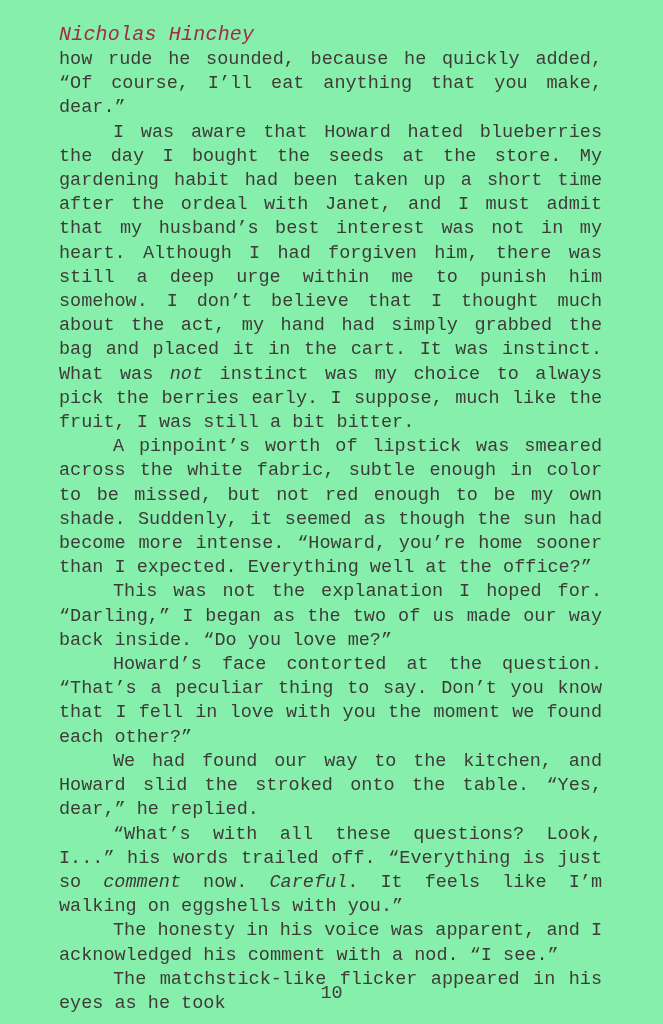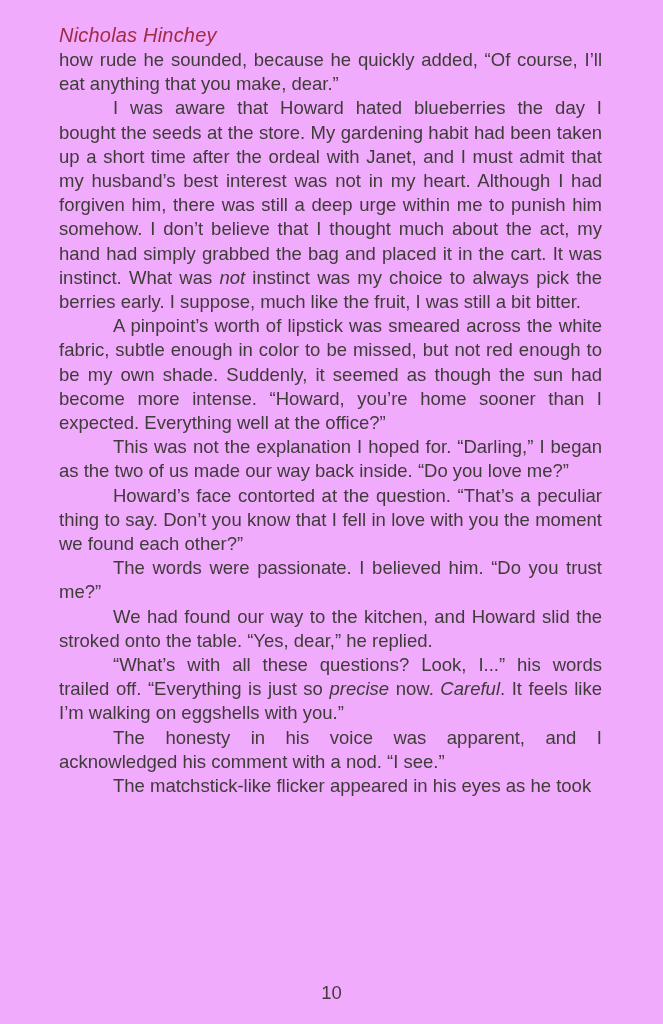--- a/index.html
+++ b/index.html
@@ -4,23 +4,23 @@
 <style>
   html, body {
     margin: 0;
     padding: 0;
     background: #ffffff;
   }
   .page {
     position: relative;
     width: 663px;
     height: 1024px;
-    background: #f0abfc;
+    background: #86efac;
     overflow: hidden;
-    font-family: Liberation Sans, sans-serif;
+    font-family: Liberation Mono, monospace;
   }
   .page-inner {
     padding: 22px 61px 0 59px;
   }
   .author-header {
     font-style: italic;
     font-size: 20px;
     line-height: 26px;
     color: #A02C48;
     letter-spacing: 0.2px;
@@ -55,21 +55,20 @@
 
 <div class="page">
   <div class="page-inner">
     <div class="author-header">Nicholas Hinchey</div>
     <div class="body-text">
         <p><span>how rude he sounded, because he quickly added, “Of course, I’ll eat anything that you make, dear.”</span></p>
         <p class="indent"><span>I was aware that Howard hated blueberries the day I bought the seeds at the store. My gardening habit had been taken up a short time after the ordeal with Janet, and I must admit that my husband’s best interest was not in my heart. Although I had forgiven him, there was still a deep urge within me to punish him somehow. I don’t believe that I thought much about the act, my hand had simply grabbed the bag and placed it in the cart. It was instinct. What was </span><em>not</em><span> instinct was my choice to always pick the berries early. I suppose, much like the fruit, I was still a bit bitter.</span></p>
         <p class="indent"><span>A pinpoint’s worth of lipstick was smeared across the white fabric, subtle enough in color to be missed, but not red enough to be my own shade. Suddenly, it seemed as though the sun had become more intense. “Howard, you’re home sooner than I expected. Everything well at the office?”</span></p>
         <p class="indent"><span>This was not the explanation I hoped for. “Darling,” I began as the two of us made our way back inside. “Do you love me?”</span></p>
         <p class="indent"><span>Howard’s face contorted at the question. “That’s a peculiar thing to say. Don’t you know that I fell in love with you the moment we found each other?”</span></p>
-        <p class="indent"><span>The words were passionate. I believed him. “Do you trust me?”</span></p>
         <p class="indent"><span>We had found our way to the kitchen, and Howard slid the stroked onto the table. “Yes, dear,” he replied.</span></p>
-        <p class="indent"><span>“What’s with all these questions? Look, I...” his words trailed off. “Everything is just so </span><em>precise</em><span> now. </span><em>Careful</em><span>. It feels like I’m walking on eggshells with you.”</span></p>
+        <p class="indent"><span>“What’s with all these questions? Look, I...” his words trailed off. “Everything is just so </span><em>comment</em><span> now. </span><em>Careful</em><span>. It feels like I’m walking on eggshells with you.”</span></p>
         <p class="indent"><span>The honesty in his voice was apparent, and I acknowledged his comment with a nod. “I see.”</span></p>
         <p class="indent"><span>The matchstick-like flicker appeared in his eyes as he took</span></p>
       </div>
   </div>
   <div class="page-number">10</div>
 </div>
 
 </body></html>

